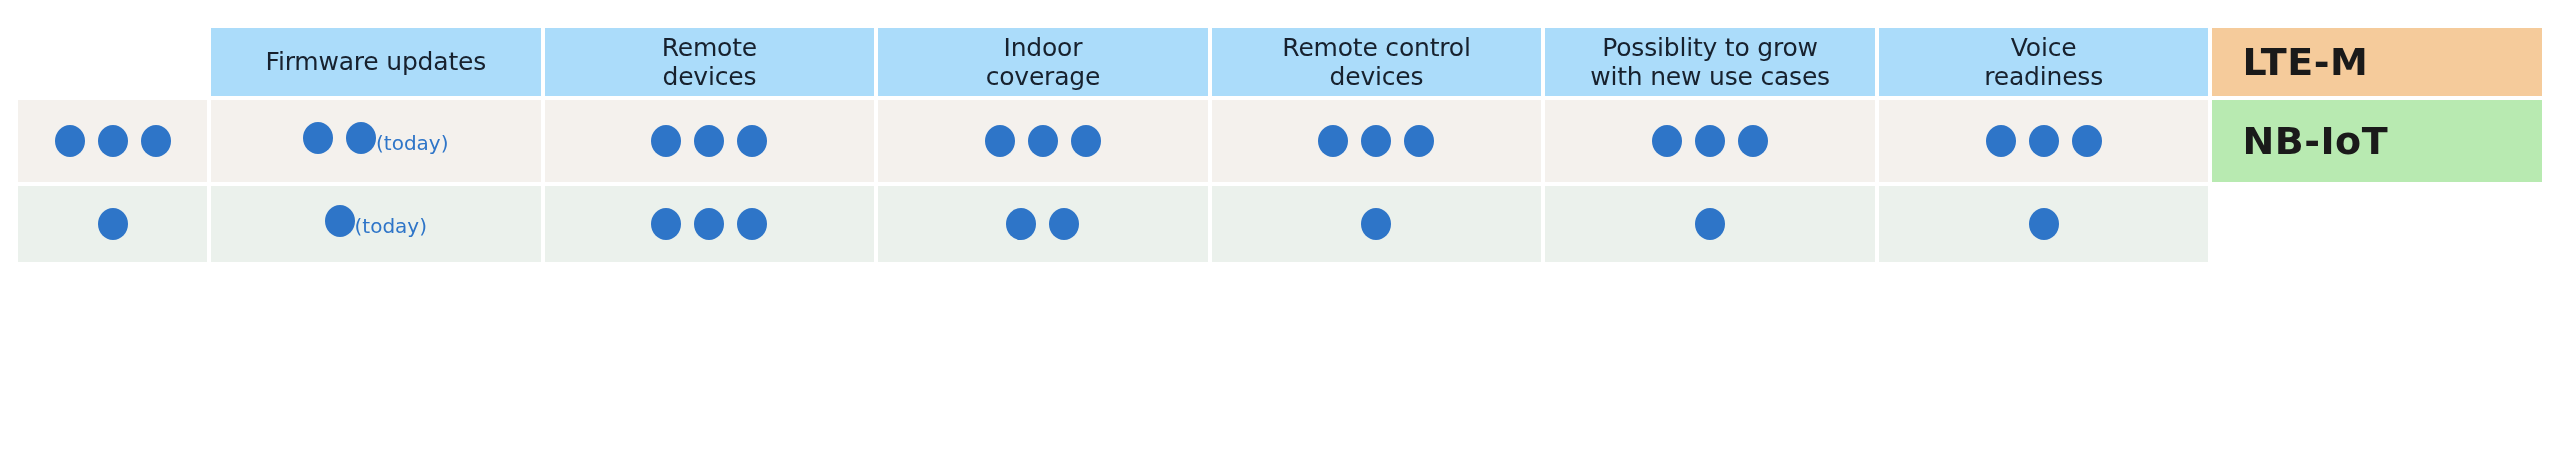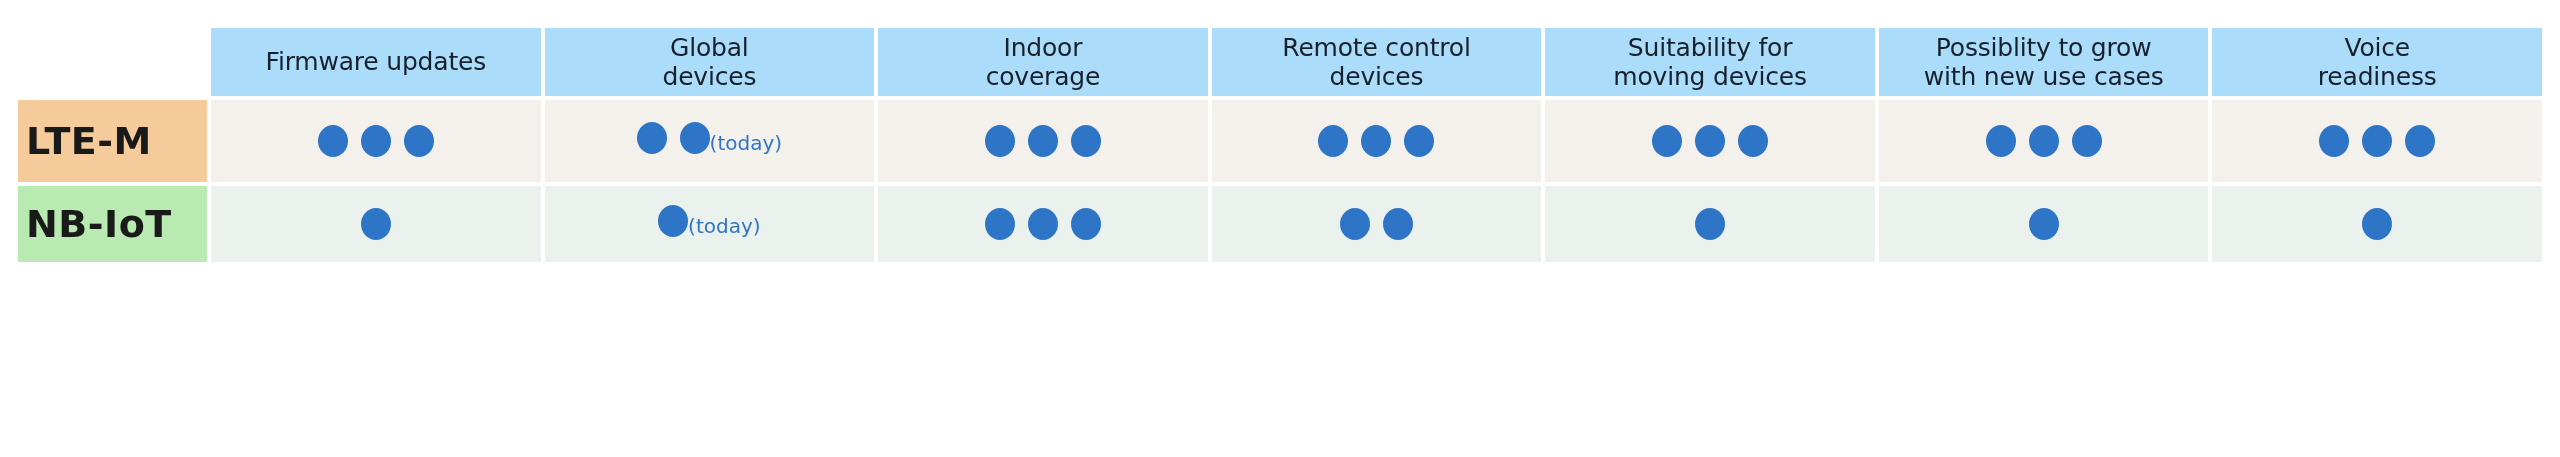--- a/index.html
+++ b/index.html
@@ -52,21 +52,21 @@
     line-height: 1.18;
     color: #17212e;
     font-family: "DejaVu Sans", "Liberation Sans", sans-serif;
     letter-spacing: -0.2px;
   }
 
   
   .row-header {
     display: flex;
     align-items: center;
-    padding-left: 8px;
+    padding-left: 30px;
     box-sizing: border-box;
   }
   .row-header-label {
     font-size: 38px;
     font-weight: bold;
     color: #1a1a1a;
     letter-spacing: 0.5px;
     font-family: "DejaVu Sans", "Liberation Sans", sans-serif;
   }
   .row-header.tech-lte { background: #F5CB9B; }
@@ -114,30 +114,27 @@
 <body>
 
 <div id="comparison-matrix">
   <div class="matrix-grid">
 
   <div class="corner-cell"></div>
       <div class="col-header">
         <div class="col-header-label"><span>Firmware updates</span></div>
       </div>
       <div class="col-header">
-        <div class="col-header-label"><span>Global</span><br><span>devices</span></div>
+        <div class="col-header-label"><span>Remote</span><br><span>devices</span></div>
       </div>
       <div class="col-header">
         <div class="col-header-label"><span>Indoor</span><br><span>coverage</span></div>
       </div>
       <div class="col-header">
         <div class="col-header-label"><span>Remote control</span><br><span>devices</span></div>
-      </div>
-      <div class="col-header">
-        <div class="col-header-label"><span>Suitability for</span><br><span>moving devices</span></div>
       </div>
       <div class="col-header">
         <div class="col-header-label"><span>Possiblity to grow</span><br><span>with new use cases</span></div>
       </div>
       <div class="col-header">
         <div class="col-header-label"><span>Voice</span><br><span>readiness</span></div>
       </div>
       <div class="row-header tech-lte">
         <span class="row-header-label">LTE-M</span>
       </div>

